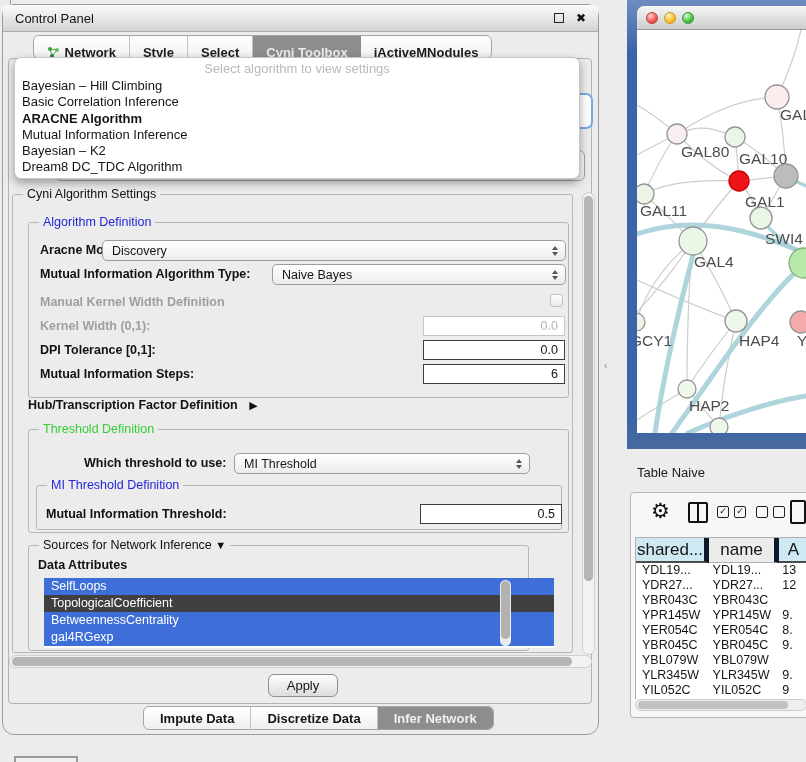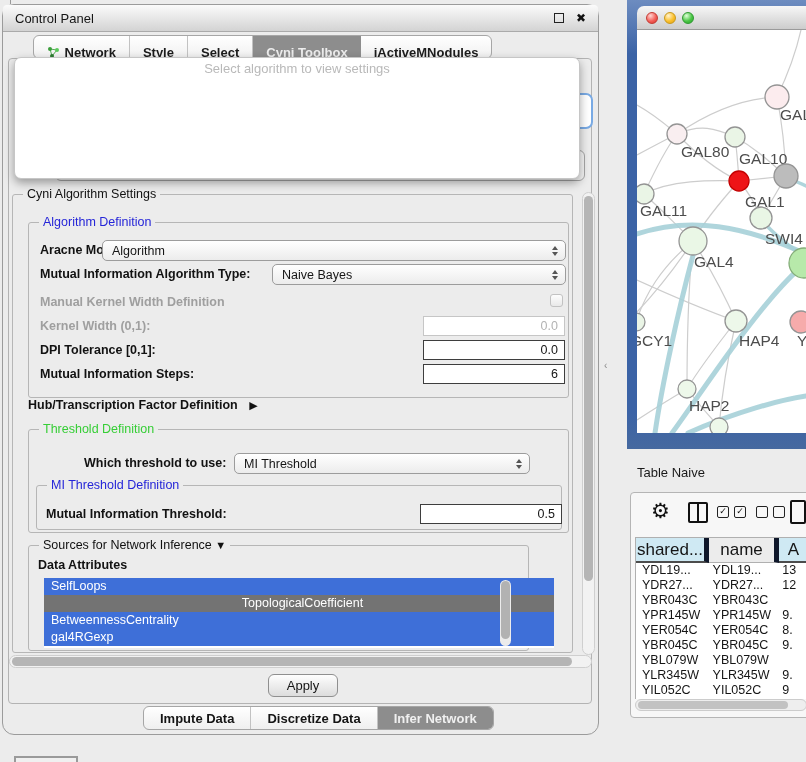--- a/index.html
+++ b/index.html
@@ -183,30 +183,38 @@
 
     <div class="content-frame"></div>
 
     <div class="ghost-combo">
       <span>gal-filtered sif default node</span>
     </div>
     <div class="ghost-blue"></div>
 
     <div class="popup">
       <div class="popup-ph">Select algorithm to view settings</div>
+      <div>
+          <div class="popup-item">Bayesian – Hill Climbing</div>
+          <div class="popup-item">Basic Correlation Inference</div>
+          <div class="popup-item selected-bold">ARACNE Algorithm</div>
+          <div class="popup-item">Mutual Information Inference</div>
+          <div class="popup-item">Bayesian – K2</div>
+          <div class="popup-item">Dream8 DC_TDC Algorithm</div>
+        </div>
     </div>
 
     <div class="group" style="left:9px;top:189px;width:561px;height:459px">
       <span class="legend">Cyni Algorithm Settings</span>
 
       <div class="group" style="left:15px;top:27px;width:541px;height:176px">
         <span class="legend blue">Algorithm Definition</span>
         <span class="lbl" style="left:11px;top:20px">Aracne Mode:</span>
         <div class="combo" style="left:73px;top:17px;width:464px">
-          <span>Algorithm</span>
+          <span>Discovery</span>
           <span class="arrows">
               <i class="up"></i>
               <i class="dn"></i>
             </span>
         </div>
         <span class="lbl" style="left:11px;top:44px">Mutual Information Algorithm Type:</span>
         <div class="combo" style="left:243px;top:41px;width:294px">
           <span>Naive Bayes</span>
           <span class="arrows">
               <i class="up"></i>
@@ -246,21 +254,21 @@
       </div>
 
       <div class="group" style="left:15px;top:350px;width:501px;height:106px">
         <span class="legend">
           <span>Sources for Network Inference</span>
           <span class="tri">▼</span>
         </span>
         <span class="lbl" style="left:9px;top:12px">Data Attributes</span>
         <div class="attr-list" style="left:15px;top:32px;width:510px;height:70px">
             <div class="attr-item" style="background: rgb(62, 111, 216);">SelfLoops</div>
-            <div class="attr-item" style="background: #737373; text-align: center;">TopologicalCoefficient</div>
+            <div class="attr-item" style="background: #404040;">TopologicalCoefficient</div>
             <div class="attr-item" style="background: rgb(62, 111, 216);">BetweennessCentrality</div>
             <div class="attr-item" style="background: rgb(62, 111, 216);">gal4RGexp</div>
           </div>
         <div class="list-scrolltrack" style="right:17px;top:34px">
           <div class="list-scrollthumb"></div>
         </div>
       </div>
     </div>
 
     <div class="v-scroll">

